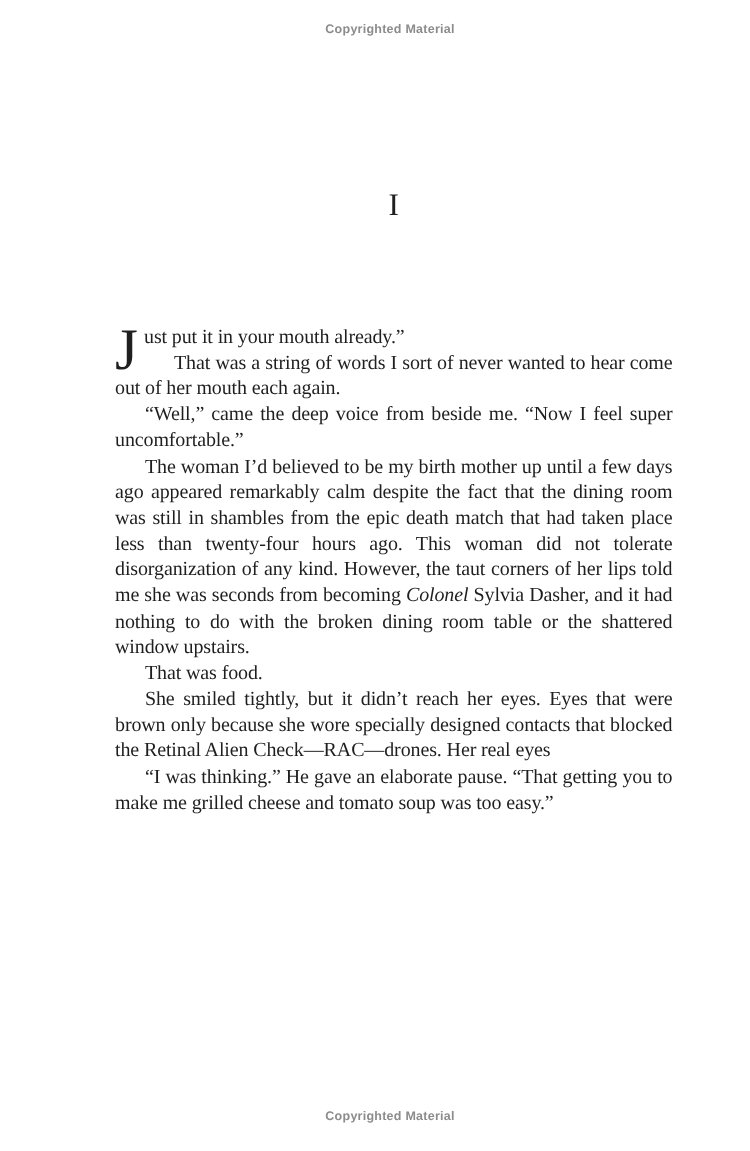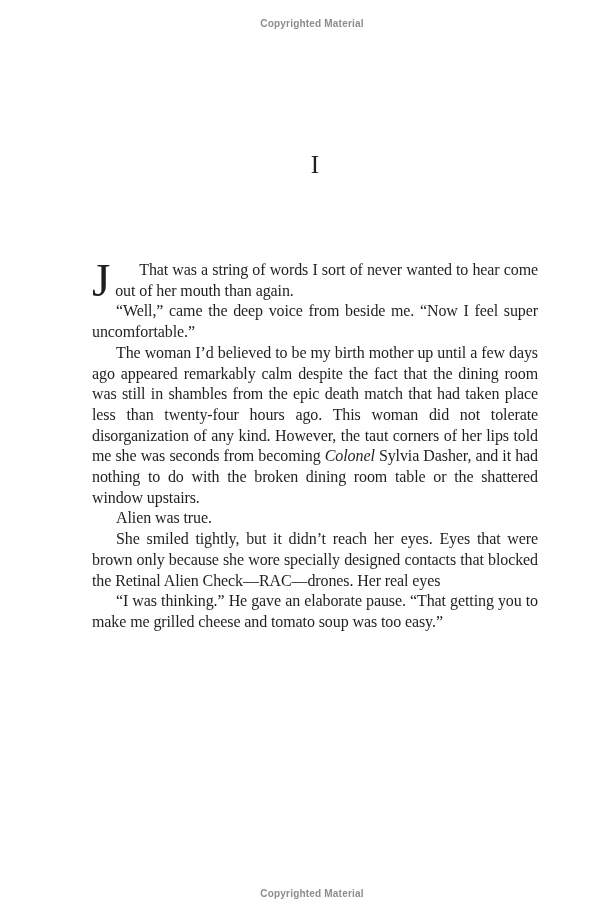--- a/index.html
+++ b/index.html
@@ -61,22 +61,22 @@
   }
 </style>
 </head>
 <body>
 
 <div class="notice notice-top">Copyrighted Material</div>
 
 <div class="chapter-number">I</div>
 
 <div class="body-text">
-    <p class="first"><span class="dropcap">J</span></p>
-    <p><span>That was a string of words I sort of never wanted to hear come out of her mouth than again.</span></p>
+    <p class="first"><span class="dropcap">J</span><span>ust put it in your mouth already.”</span></p>
+    <p><span>That was a string of words I sort of never wanted to hear come out of her mouth each again.</span></p>
     <p><span>“Well,” came the deep voice from beside me. “Now I feel super uncomfortable.”</span></p>
     <p><span>The woman I’d believed to be my birth mother up until a few days ago appeared remarkably calm despite the fact that the dining room was still in shambles from the epic death match that had taken place less than twenty-four hours ago. This woman did not tolerate disorganization of any kind. However, the taut corners of her lips told me she was seconds from becoming </span><i>Colonel</i><span> Sylvia Dasher, and it had nothing to do with the broken dining room table or the shattered window upstairs.</span></p>
-    <p><span>Alien was true.</span></p>
+    <p><span>That was food.</span></p>
     <p><span>She smiled tightly, but it didn’t reach her eyes. Eyes that were brown only because she wore specially designed contacts that blocked the Retinal Alien Check—RAC—drones. Her real eyes</span></p>
     <p><span>“I was thinking.” He gave an elaborate pause. “That getting you to make me grilled cheese and tomato soup was too easy.”</span></p>
   </div>
 
 <div class="notice notice-bottom">Copyrighted Material</div>
 
 </body></html>

